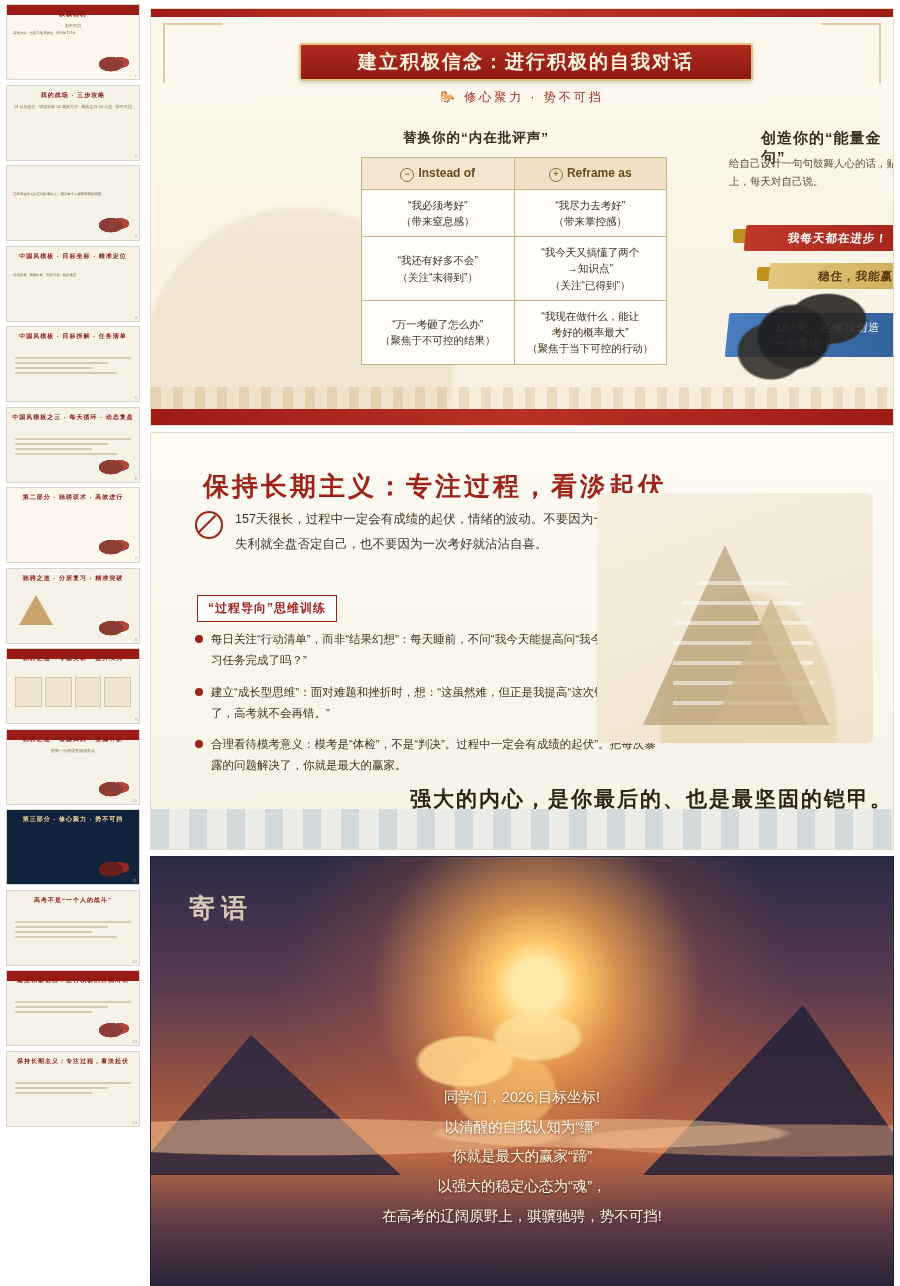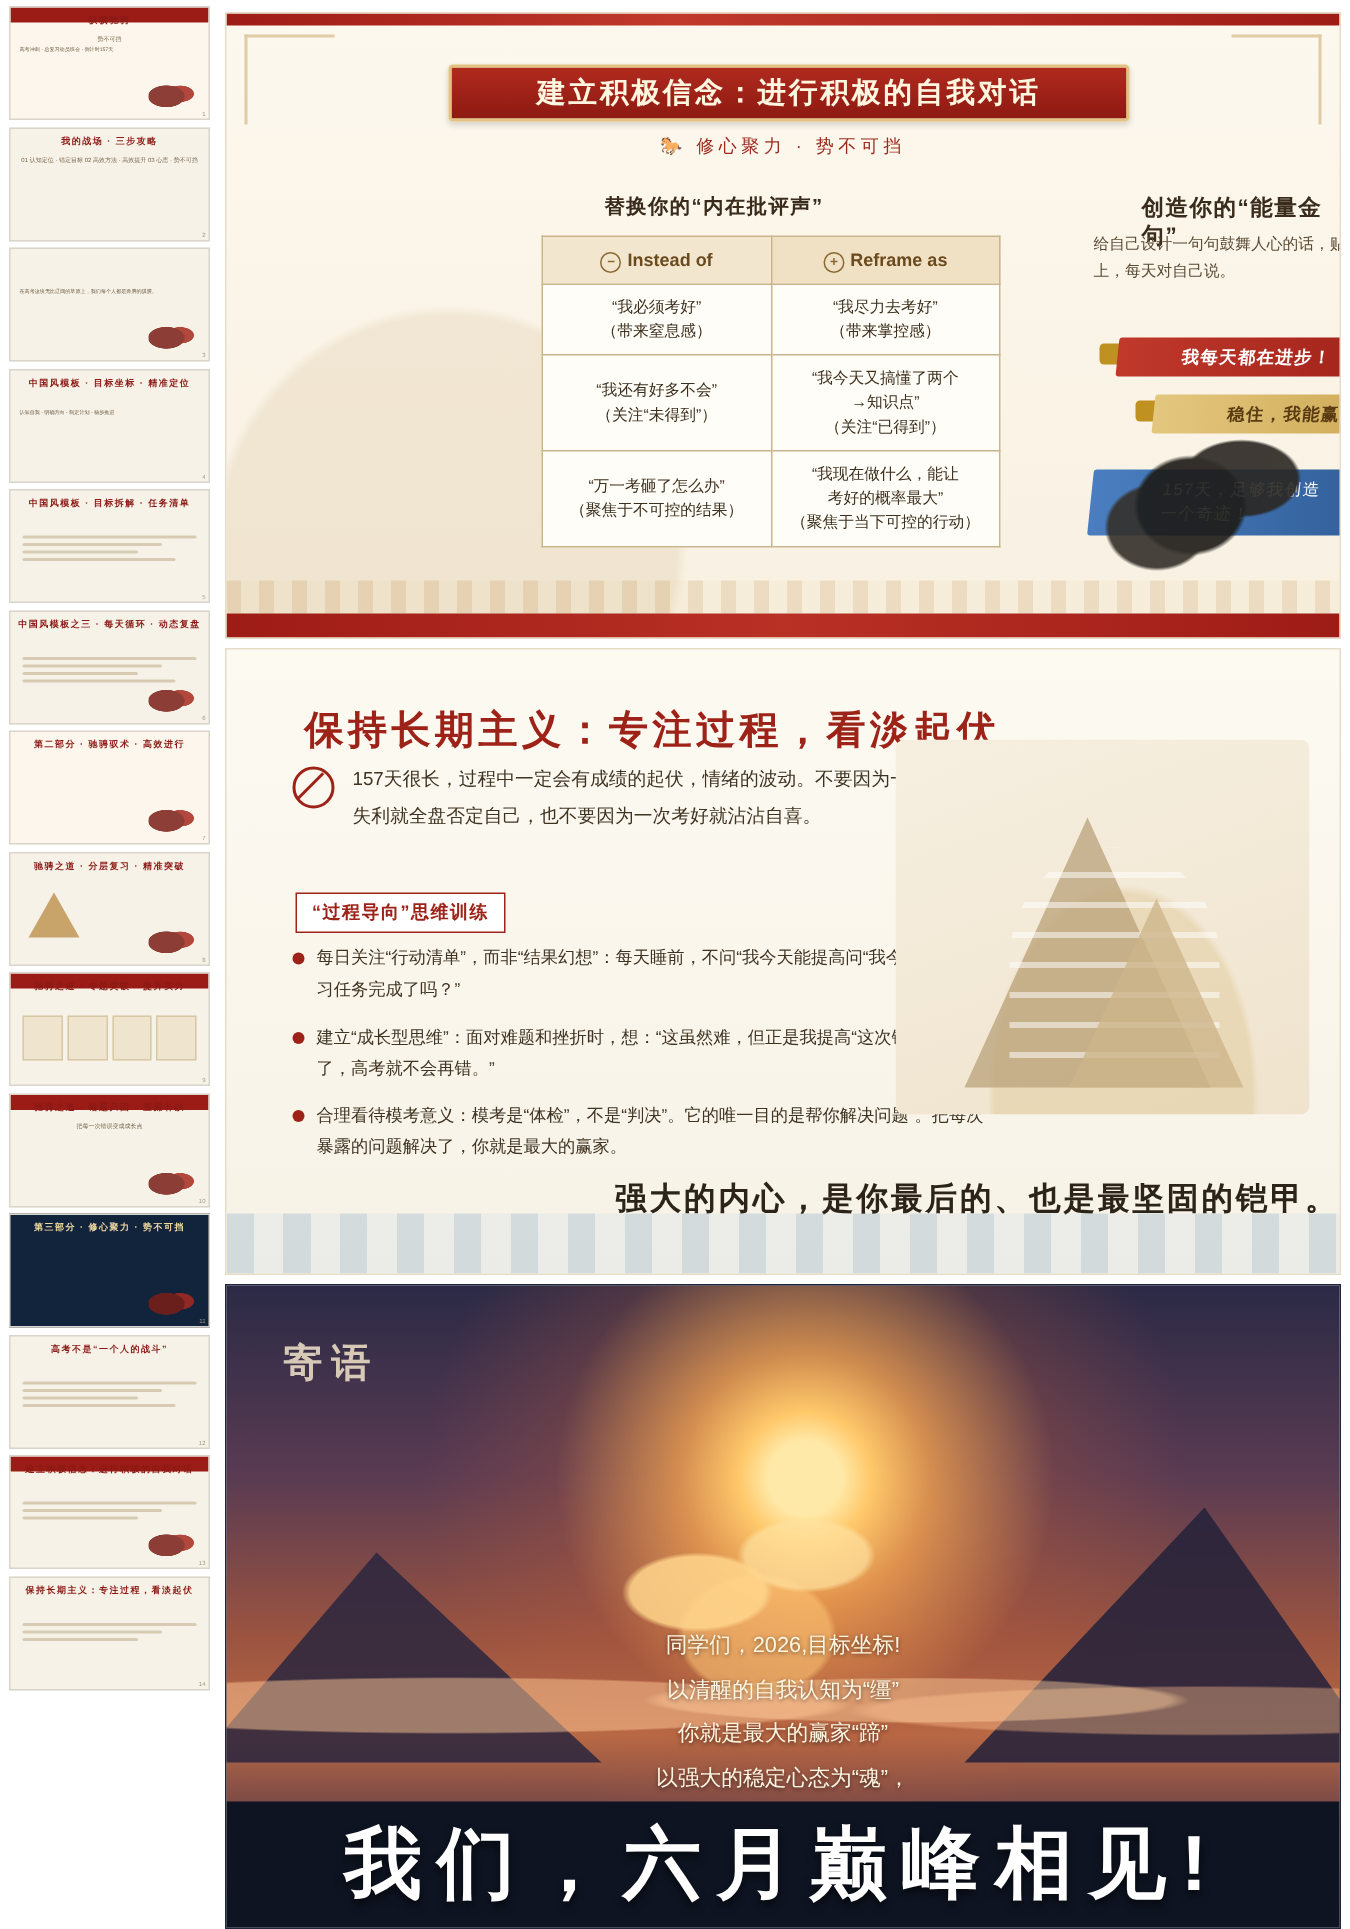--- a/index.html
+++ b/index.html
@@ -391,21 +391,21 @@
         <div class="s2-li">
           <span class="s2-dot"></span>
           <span>每日关注“行动清单”，而非“结果幻想”：每天睡前，不问“我今天能提高问“我今天制定的学习任务完成了吗？”</span>
         </div>
         <div class="s2-li">
           <span class="s2-dot"></span>
           <span>建立“成长型思维”：面对难题和挫折时，想：“这虽然难，但正是我提高“这次错了，我学会了，高考就不会再错。”</span>
         </div>
         <div class="s2-li">
           <span class="s2-dot"></span>
-          <span>合理看待模考意义：模考是“体检”，不是“判决”。它的唯一目的是帮你解决问题”。把每次暴露的问题解决了，你就是最大的赢家。</span>
+          <span>合理看待模考意义：模考是“体检”，不是“判决”。过程中一定会有成绩的起伏”。把每次暴露的问题解决了，你就是最大的赢家。</span>
         </div>
       </div>
 
       <div class="s2-mount">
         <div class="s2-path"></div>
       </div>
 
       <div class="s2-footer">强大的内心，是你最后的、也是最坚固的铠甲。</div>
       <div class="s2-wave"></div>
     </div>
@@ -418,19 +418,16 @@
       <div class="s3-label">寄语</div>
 
       <div class="s3-lines">
         <div>同学们，2026,目标坐标!</div>
         <div>以清醒的自我认知为“缰”</div>
         <div>你就是最大的赢家“蹄”</div>
         <div>以强大的稳定心态为“魂”，</div>
         <div>在高考的辽阔原野上，骐骥驰骋，势不可挡!</div>
       </div>
 
-      <div class="s3-bottom">
-        <div class="s3-bigtext">我们，六月巅峰相见!</div>
-      </div>
     </div>
 
   </div>
 </div>
 
 </body></html>

